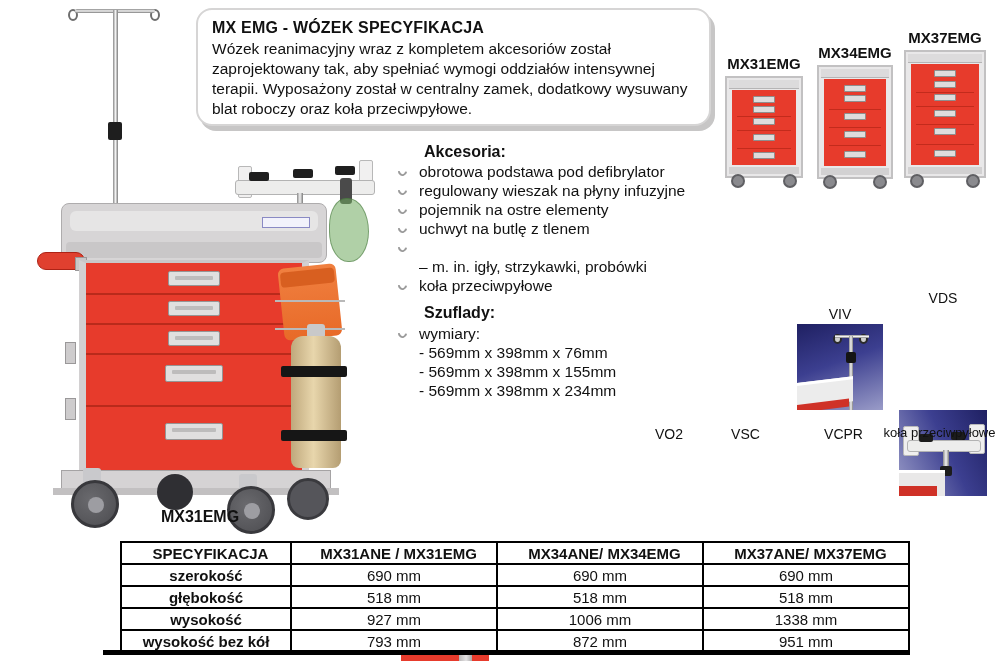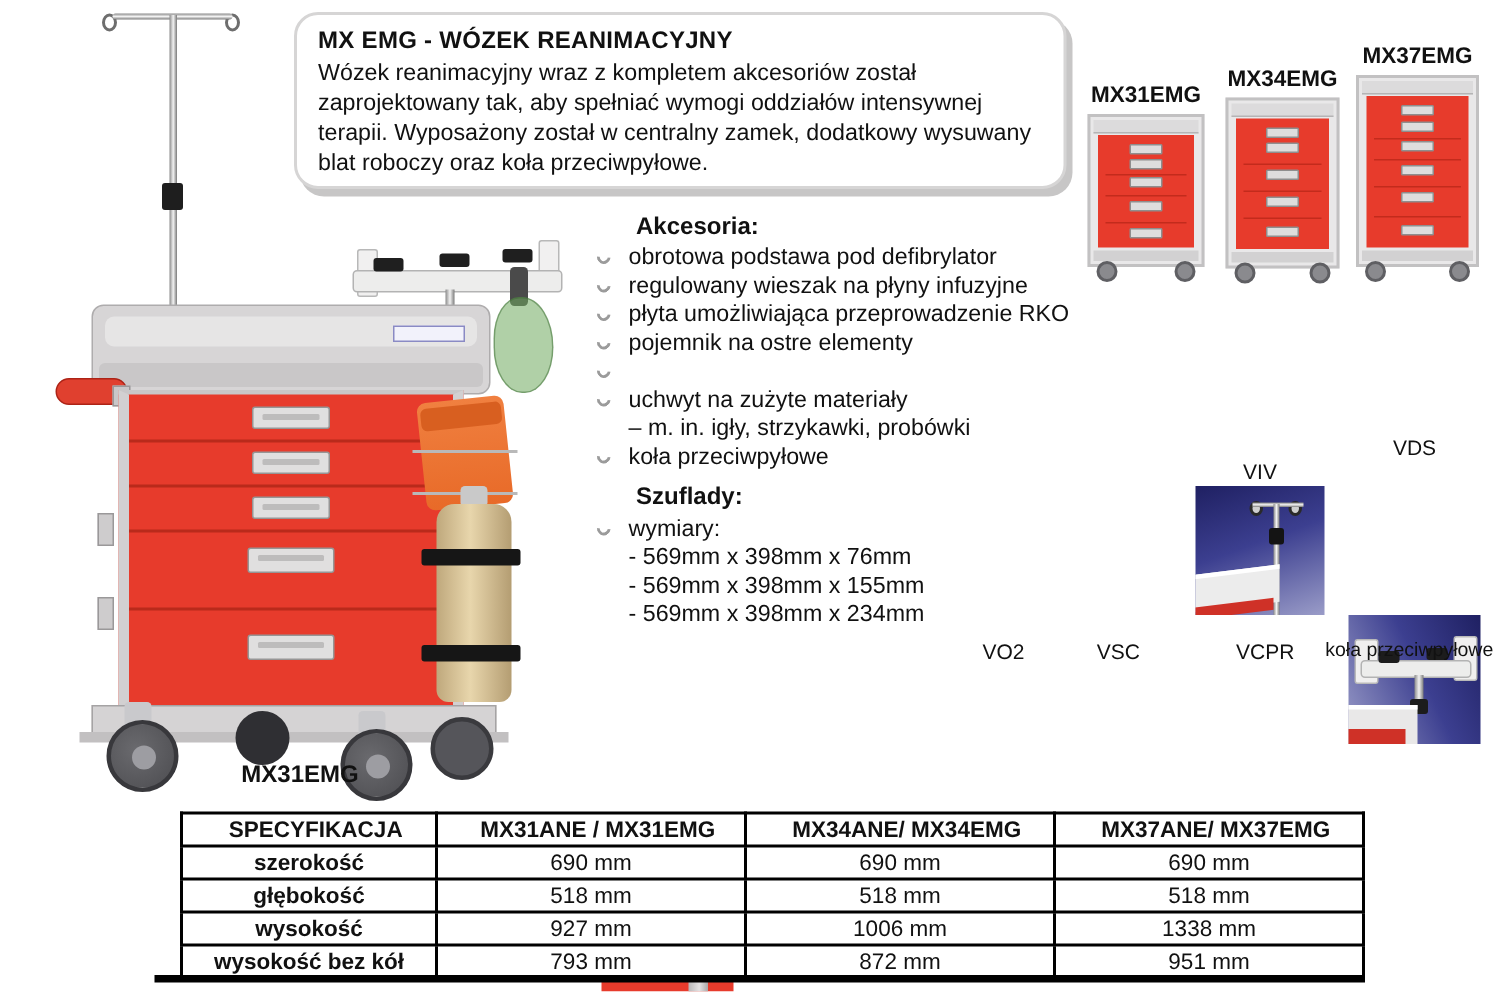--- a/index.html
+++ b/index.html
@@ -126,21 +126,21 @@
     </div>
     <div class="abs" style="left:204px;top:474px;width:18px;height:18px;background:#c9c9cc;border-radius:3px;"></div>
     <div class="abs wheel" style="left:192px;top:486px;width:48px;height:48px;background:radial-gradient(circle at 40% 40%,#6a6a6e,#4c4c50);border:3px solid #38383c;">
       <div class="abs wheel" style="left:14px;top:14px;width:16px;height:16px;background:#9d9da2;"></div>
     </div>
 
     <div class="abs caption" style="left:85px;top:508px;width:160px;">MX31EMG</div>
   </div>
 
   <div class="abs desc-box">
-    <div class="desc-title">MX EMG - WÓZEK REANIMACYJNY</div>
+    <div class="desc-title">MX EMG - WÓZEK SPECYFIKACJA</div>
     <div class="desc-text">Wózek reanimacyjny wraz z kompletem akcesoriów został zaprojektowany tak, aby spełniać wymogi oddziałów intensywnej terapii.  Wyposażony został w centralny zamek, dodatkowy wysuwany blat roboczy oraz koła przeciwpyłowe.</div>
   </div>
 
   <div class="abs mini" style="left:722px;top:55px;width:84px;">
     <div class="mini-label">MX31EMG</div>
     <div class="mini-body" style="width:78px;height:102px;">
       <div class="mini-top"></div>
       <div class="mini-red">
         <div class="mini-line" style="top:26px;"></div>
           <div class="mini-line" style="top:40px;"></div>
@@ -197,24 +197,23 @@
       <div class="mini-wheel" style="left:4px;"></div>
       <div class="mini-wheel" style="right:4px;"></div>
     </div>
   </div>
 
   <div class="abs" style="left:398px;top:143px;width:330px;">
     <div class="section-head" style="padding-left:26px;height:19px;">Akcesoria:</div>
     <div class="blist">
       <div class="bitem"><span class="bullet"></span><span>obrotowa podstawa pod defibrylator</span></div>
       <div class="bitem"><span class="bullet"></span><span>regulowany wieszak na płyny infuzyjne</span></div>
-      <div class="bitem"><span class="bullet"></span><span>płyta umożliwiająca przeprowadzenie RKO</span></div>
       <div class="bitem"><span class="bullet"></span><span>pojemnik na ostre elementy</span></div>
+      <div class="bitem"><span class="bullet"></span><span>uchwyt na butlę z tlenem</span></div>
       <div class="bitem"><span class="bullet"></span></div>
-      <div class="bitem"><span class="bullet"></span><span>uchwyt na zużyte materiały</span></div>
       <div class="bitem cont"><span>– m. in. igły, strzykawki, probówki</span></div>
       <div class="bitem"><span class="bullet"></span><span>koła przeciwpyłowe</span></div>
     </div>
     <div class="section-head" style="padding-left:26px;height:20px;margin-top:9px;">Szuflady:</div>
     <div class="blist">
       <div class="bitem"><span class="bullet"></span><span>wymiary:</span></div>
       <div class="dimline">- 569mm x 398mm x 76mm</div>
       <div class="dimline">- 569mm x 398mm x 155mm</div>
       <div class="dimline">- 569mm x 398mm x 234mm</div>
     </div>

